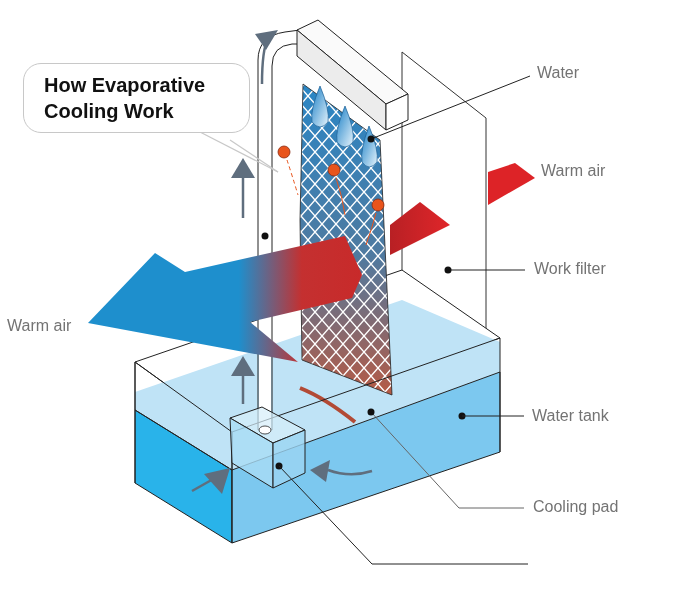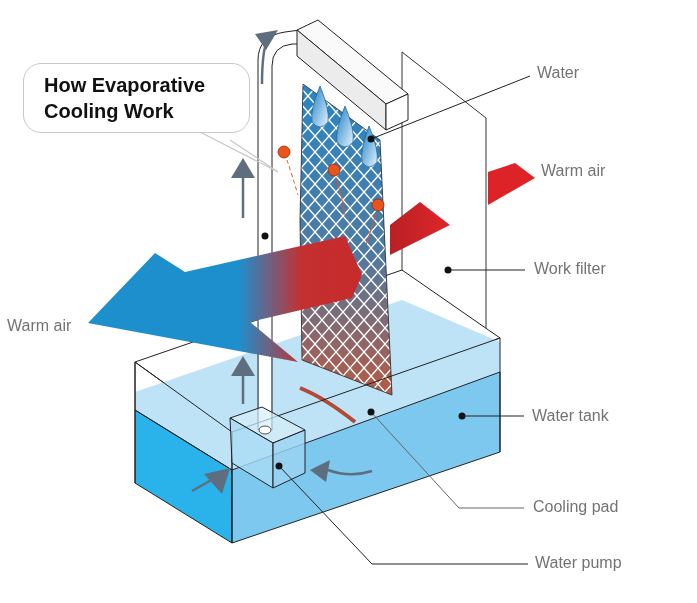--- a/index.html
+++ b/index.html
@@ -142,14 +142,13 @@
   <div>How Evaporative</div>
   <div>Cooling Work</div>
 </div>
 
 <div class="label" style="left:537px; top:64px;">Water</div>
 <div class="label" style="left:541px; top:162px;text-align:center;">Warm air</div>
 <div class="label" style="left:534px; top:260px;">Work filter</div>
 <div class="label" style="left:7px; top:317px;">Warm air</div>
 <div class="label" style="left:532px; top:407px;text-align:right;">Water tank</div>
 <div class="label" style="left:533px; top:498px;">Cooling pad</div>
-<div class="label" style="left:535px; top:554px;">Water pump</div>
 </div>
 
 </body></html>

